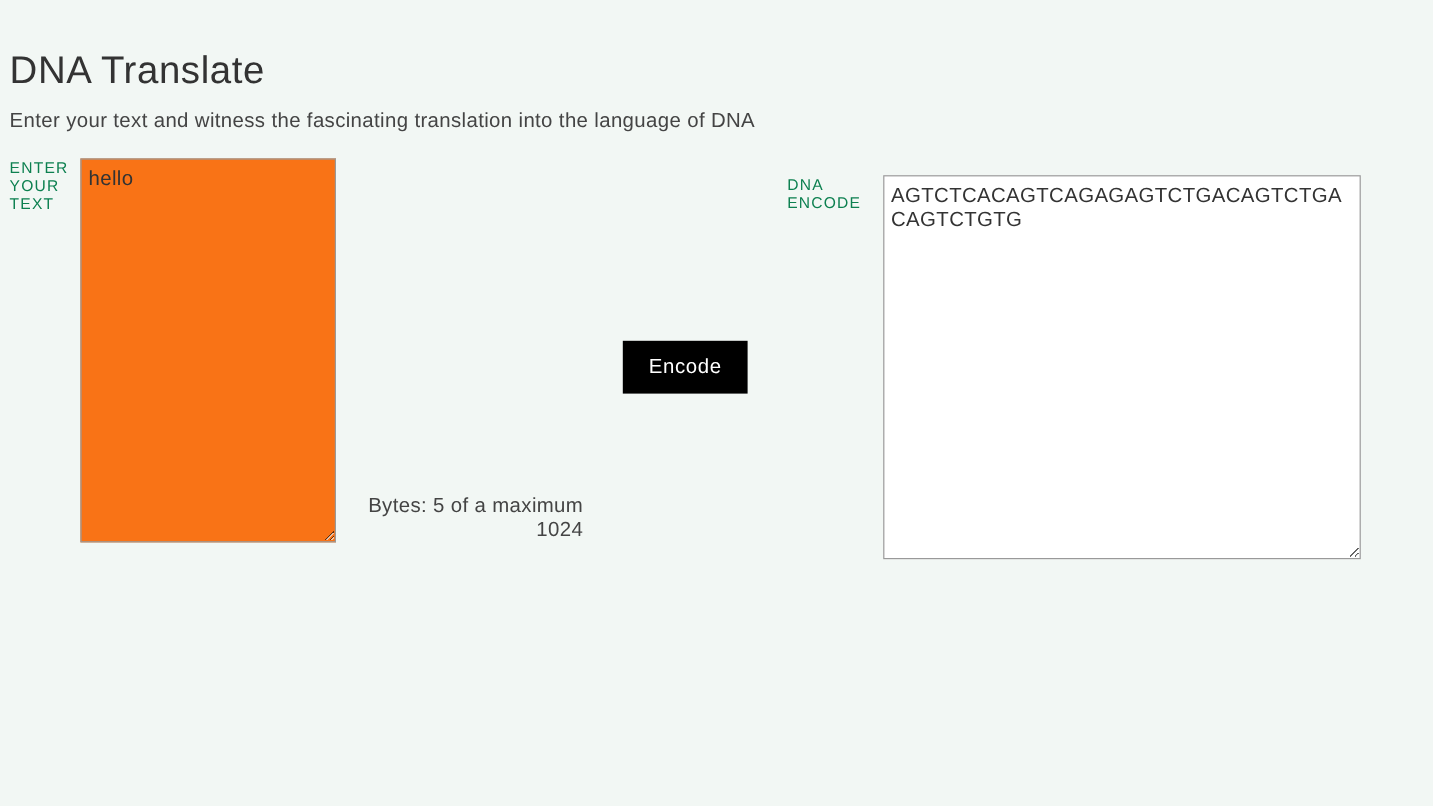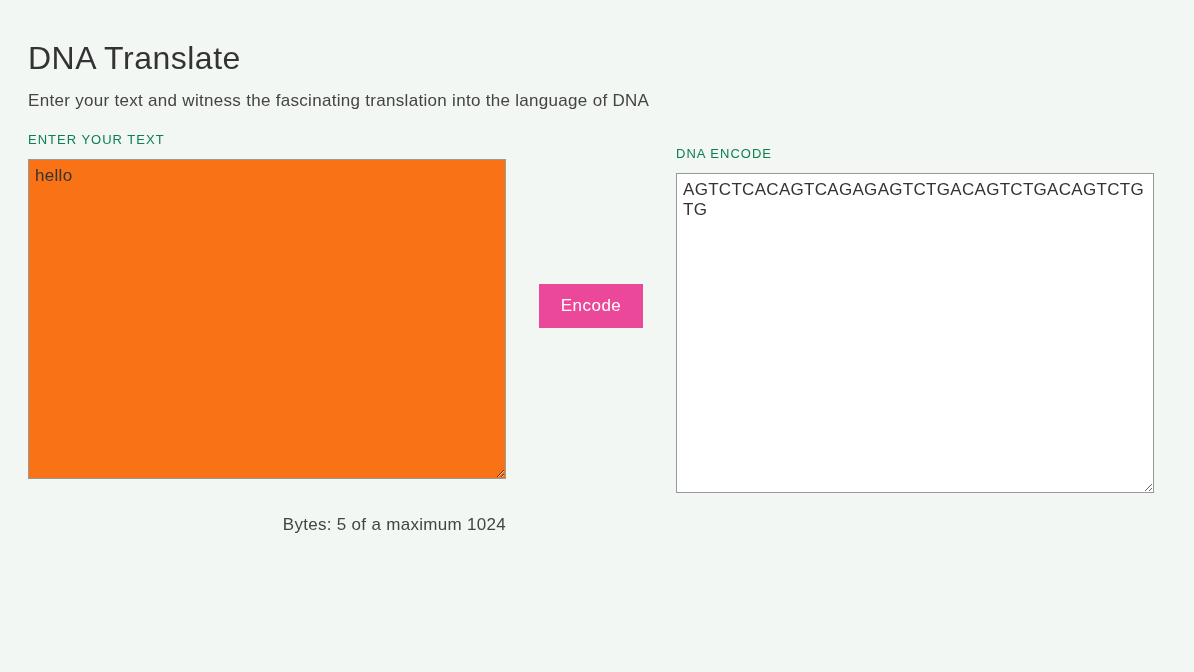--- a/index.html
+++ b/index.html
@@ -8,21 +8,21 @@
       box-sizing: border-box;
     }
     body {
       background-color: #f2f7f4;
       font-family: 'Segoe UI', Arial, sans-serif;
       width: 1194px;
       height: 672px;
       overflow: hidden;
     }
     .container {
-      padding: 40px 16px 16px 28px;
+      padding: 40px 16px 16px 8px;
     }
     .title {
       font-size: 32px;
       font-weight: 400;
       color: #333;
       margin-bottom: 14px;
       letter-spacing: 0.5px;
     }
     .subtitle {
       font-size: 17px;
@@ -30,21 +30,20 @@
       margin-bottom: 21px;
       letter-spacing: 0.3px;
     }
     .main-area {
       display: flex;
       align-items: flex-start;
       gap: 30px;
     }
     .column {
       display: flex;
-      flex-direction: column;
     }
     .left-column {
       width: 478px;
     }
     .right-column {
       width: 478px;
     }
     .middle-column {
       display: flex;
       align-items: center;
@@ -80,21 +79,21 @@
       background: #fff;
       font-family: 'Segoe UI', Arial, sans-serif;
       font-size: 17px;
       color: #333;
       padding: 6px 6px;
       resize: both;
       overflow: auto;
       letter-spacing: 0.3px;
     }
     .encode-btn {
-      background-color: #ec4899;
+      background-color: #000000;
       color: #fff;
       border: none;
       padding: 12px 22px;
       font-size: 17px;
       cursor: pointer;
       letter-spacing: 0.5px;
       font-family: 'Segoe UI', Arial, sans-serif;
     }
     .bytes-info {
       margin-top: 36px;

